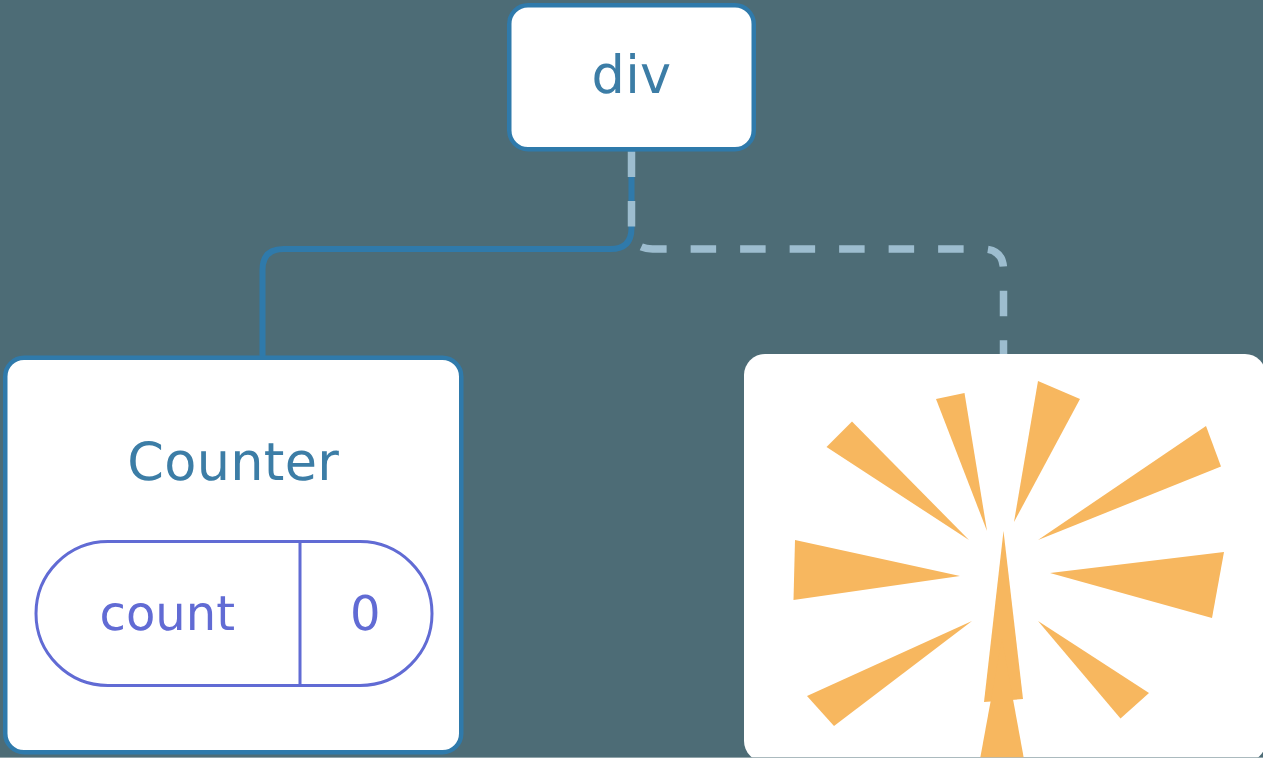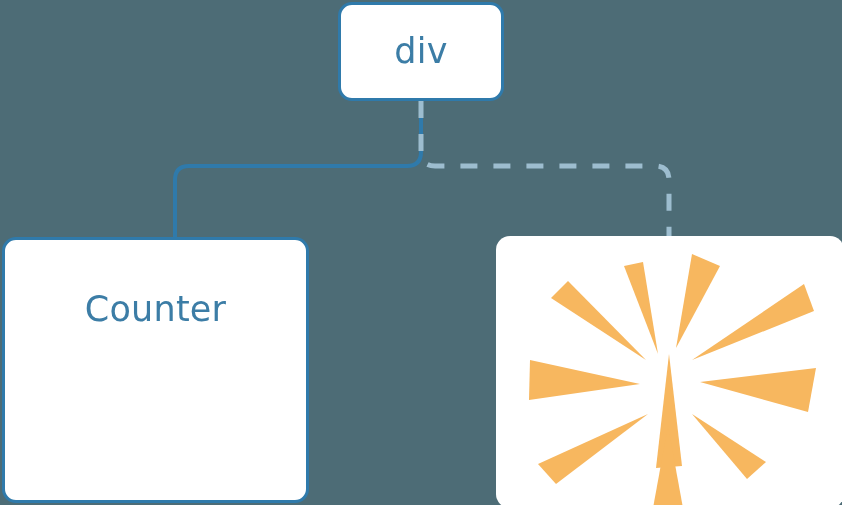--- a/index.html
+++ b/index.html
@@ -134,20 +134,25 @@
     <path d="M 421 101 L 421 152 Q 421 166 435 166 L 655 166 Q 669 166 669 180 L 669 236" fill="none" stroke="#9dbdcf" stroke-width="5" stroke-linecap="butt" stroke-dasharray="17 16"></path>
   </svg>
 
   <div class="node bordered" id="node-div">
     <span class="node-title">div</span>
   </div>
 
   <div class="node bordered" id="node-counter">
     <span class="node-title">Counter</span>
 
+    <div class="state-pill">
+      <span class="pill-key">count</span>
+      <span class="pill-divider"></span>
+      <span class="pill-value">0</span>
+    </div>
   </div>
 
   <div class="node" id="node-burst">
     <svg class="burst-svg" viewBox="0 0 348 272" width="348" height="272" xmlns="http://www.w3.org/2000/svg">
       <g fill="#f7b75f">
 
         <polygon points="173,118 186,230 160,232"></polygon>
 
         <polygon points="180,112 196,18 224,30"></polygon>
 

